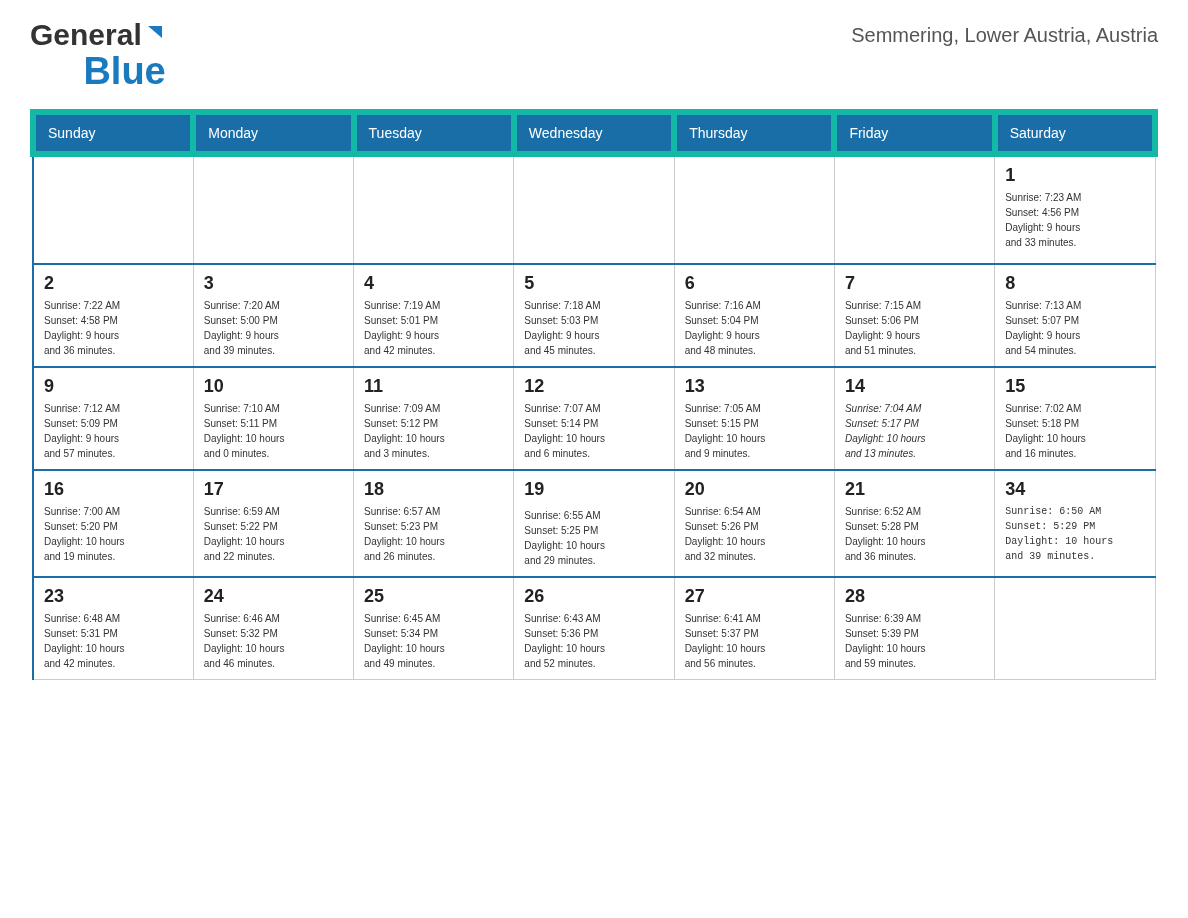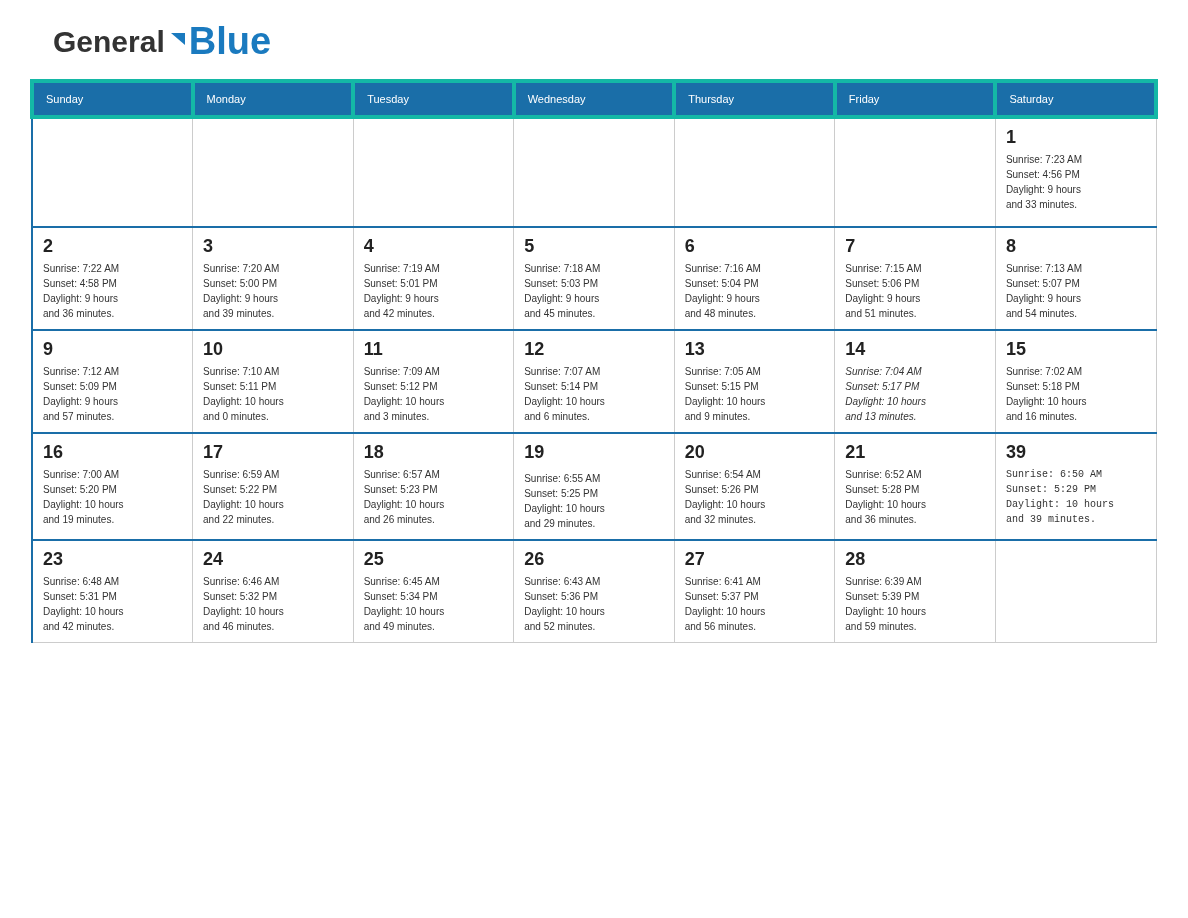--- a/index.html
+++ b/index.html
@@ -11,23 +11,22 @@
       min-height: 918px;
     }
     .header {
       display: flex;
       justify-content: space-between;
       align-items: flex-start;
       margin-bottom: 10px;
     }
     .logo {
       display: flex;
-      flex-direction: row;
-      align-items: center;
-      margin-left: 23px;
+      flex-direction: column;
+      align-items: flex-end;
     }
     .title-section {
       text-align: right;
     }
     .month-title {
       font-size: 52px;
       font-weight: bold;
       color: #222;
       line-height: 1.1;
     }
@@ -37,25 +36,25 @@
       margin-top: 4px;
     }
     table {
       width: 100%;
       border-collapse: collapse;
       margin-top: 16px;
     }
     thead th {
       background-color: #1a6ea8;
       color: #fff;
-      font-size: 11px;
+      font-size: 14px;
       font-weight: normal;
       padding: 10px 12px;
       text-align: left;
-      border: 4px solid #14b8a6;
+      border: 6px solid #14b8a6;
     }
     tbody td {
       vertical-align: top;
       border: 1px solid #ccc;
       padding: 8px 10px;
       width: 14.28%;
       min-height: 110px;
     }
     .day-number {
       font-size: 18px;
@@ -111,20 +110,21 @@
       <span class="logo-general">General</span>
       <span class="logo-arrow">
         <svg width="22" height="22" viewBox="0 0 22 22">
           <polygon points="4,4 18,4 18,16" fill="#1a7abf"></polygon>
         </svg>
       </span>
     </div>
     <span class="logo-blue">Blue</span>
   </div>
   <div class="title-section">
+    <div class="location-title">Semmering, Lower Austria, Austria</div>
   </div>
 </div>
 
 <table>
   <thead>
     <tr>
     <th>Sunday</th>
         <th>Monday</th>
         <th>Tuesday</th>
         <th>Wednesday</th>
@@ -288,21 +288,21 @@
 and 32 minutes.</div>
         </td>
         <td>
           <span class="day-number">21</span>
           <div class="day-info" style="white-space: pre-line;">Sunrise: 6:52 AM
 Sunset: 5:28 PM
 Daylight: 10 hours
 and 36 minutes.</div>
         </td>
         <td>
-          <span class="day-number">39</span>
+          <span class="day-number">34</span>
           <div class="day-info" style="white-space: pre-line; font-family: Liberation Mono, monospace;">Sunrise: 6:50 AM
 Sunset: 5:29 PM
 Daylight: 10 hours
 and 39 minutes.</div>
         </td>
       </tr>
       <tr>
         <td>
           <span class="day-number">23</span>
           <div class="day-info" style="white-space: pre-line;">Sunrise: 6:48 AM

